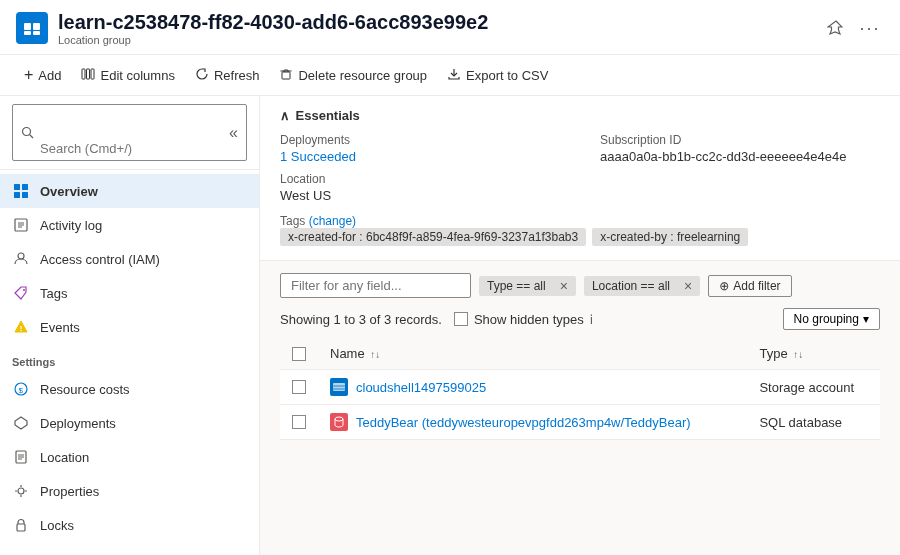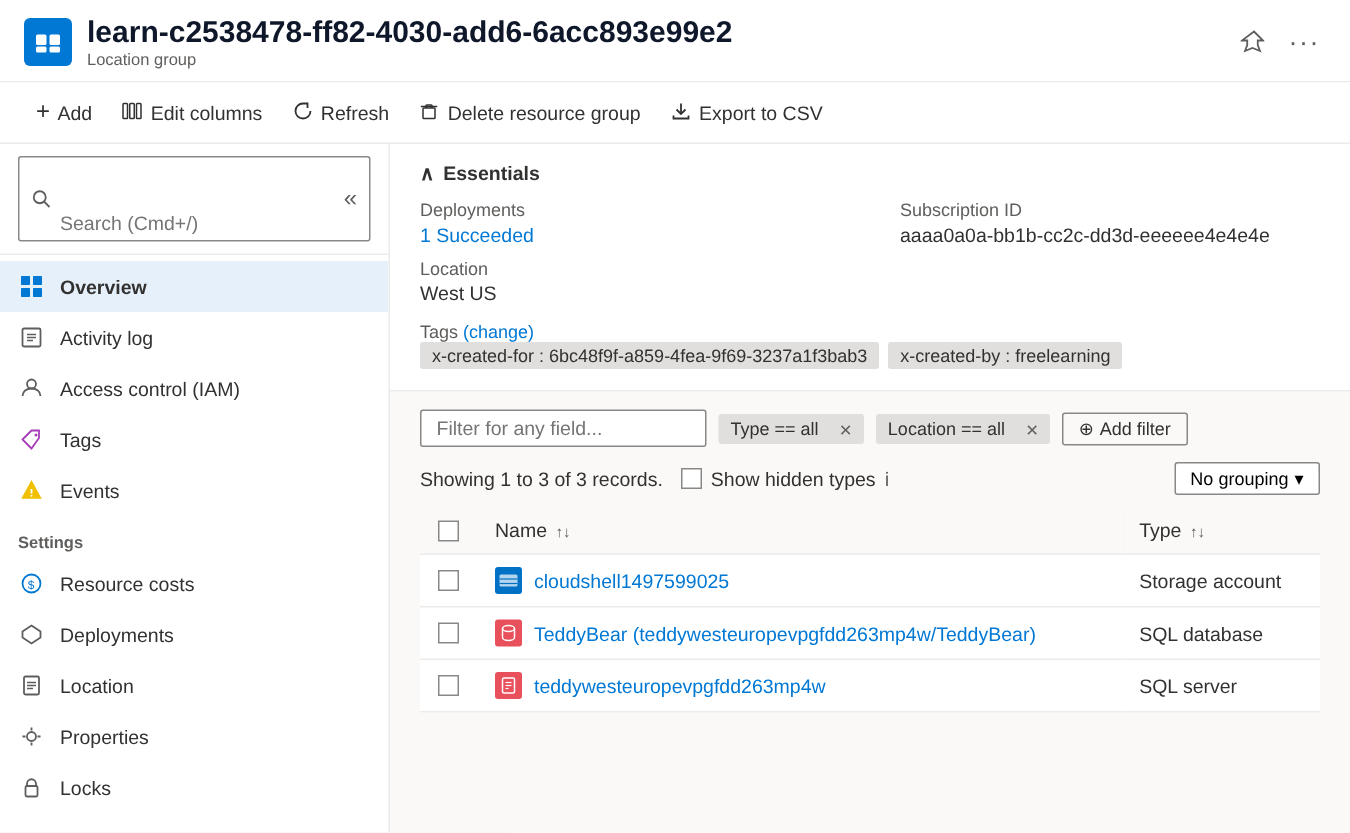--- a/index.html
+++ b/index.html
@@ -397,37 +397,18 @@
                   <svg width="14" height="14" viewBox="0 0 14 14" fill="none">
                       <ellipse cx="7" cy="4" rx="4" ry="2" stroke="#fff" stroke-width="1" fill="none"></ellipse>
                       <path d="M3 4v6c0 1.1 1.8 2 4 2s4-.9 4-2V4" stroke="#fff" stroke-width="1" fill="none"></path>
                     </svg>
                 </div>
                 <a class="resource-link">TeddyBear (teddywesteuropevpgfdd263mp4w/TeddyBear)</a>
               </div>
             </td>
             <td>SQL database</td>
           </tr>
-          <tr>
-            <td class="col-checkbox">
-              <div class="cb"></div>
-            </td>
-            <td>
-              <div class="resource-name-cell">
-                <div class="resource-type-icon icon-sql-server">
-                  <svg width="14" height="14" viewBox="0 0 14 14" fill="none">
-                      <rect x="3" y="2" width="8" height="10" rx="1" stroke="#fff" stroke-width="1" fill="none"></rect>
-                      <line x1="5" y1="5" x2="9" y2="5" stroke="#fff" stroke-width="0.8"></line>
-                      <line x1="5" y1="7" x2="9" y2="7" stroke="#fff" stroke-width="0.8"></line>
-                      <line x1="5" y1="9" x2="7" y2="9" stroke="#fff" stroke-width="0.8"></line>
-                    </svg>
-                </div>
-                <a class="resource-link">teddywesteuropevpgfdd263mp4w</a>
-              </div>
-            </td>
-            <td>SQL server</td>
-          </tr>
         </tbody>
       </table>
     </div>
 
   </div>
 </div>
 
 </body></html>

